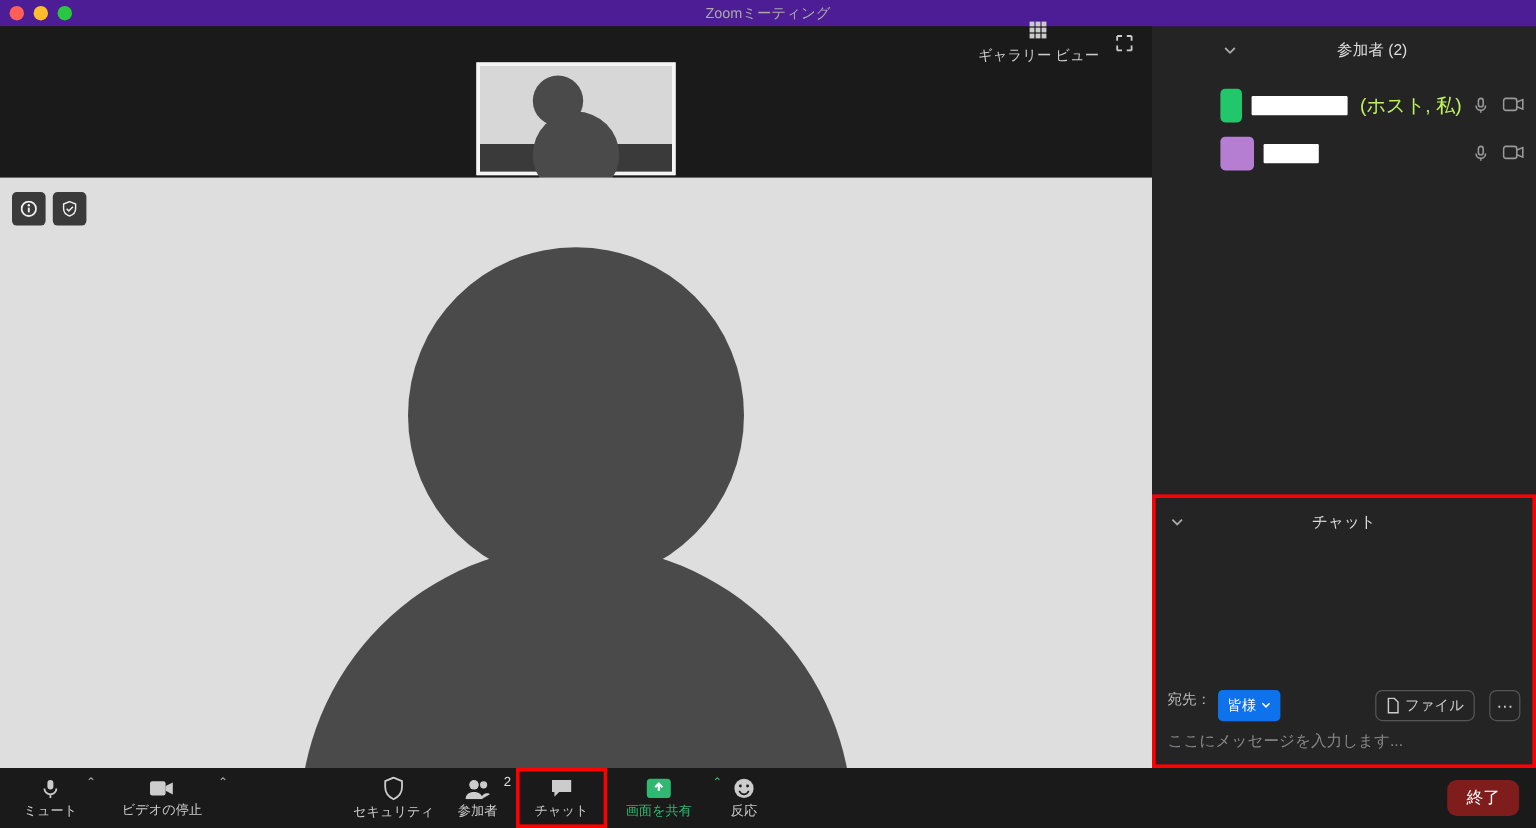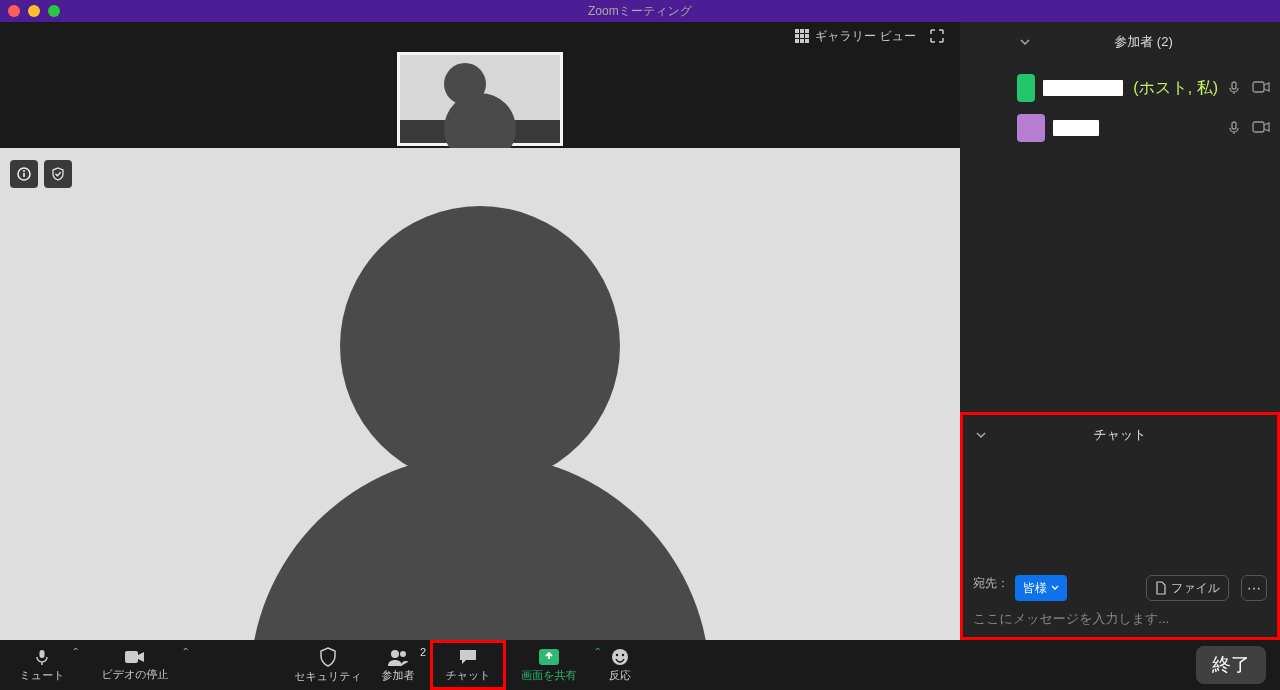--- a/index.html
+++ b/index.html
@@ -64,21 +64,21 @@
   gap: 10px;
 }
 .grid-icon {
   width: 14px; height: 14px;
   display: grid;
   grid-template-columns: repeat(3,1fr);
   grid-template-rows: repeat(3,1fr);
   gap: 1px;
 }
 .grid-icon span { background: #ccc; }
-.gallery-btn { display: flex; align-items: center; gap: 6px; font-size: 12px; color: #ccc; cursor: pointer; }
+.gallery-btn { display: flex; align-items: center; gap: 6px; font-size: 12px; color: #ccc; cursor: pointer; flex-direction: column; }
 .fullscreen-btn {
   width: 22px; height: 22px;
   border: 1px solid transparent;
   display: flex; align-items: center; justify-content: center;
   cursor: pointer;
 }
 
 
 .thumbnail {
   position: absolute;
@@ -309,23 +309,23 @@
 .tb-badge {
   position: absolute;
   top: 6px;
   right: 4px;
   font-size: 11px;
   color: #ddd;
 }
 .tb-chat { border: 3px solid #ff0000; }
 .tb-share { color: #2eb872; }
 .end-btn {
-  background: #404040;
+  background: #7f1d1d;
   color: #fff;
-  font-size: 19px;
+  font-size: 14px;
   padding: 6px 16px;
   border-radius: 8px;
   cursor: pointer;
   margin-left: auto;
 }
 
 svg { display: block; }
 </style>
 </head>
 <body>

